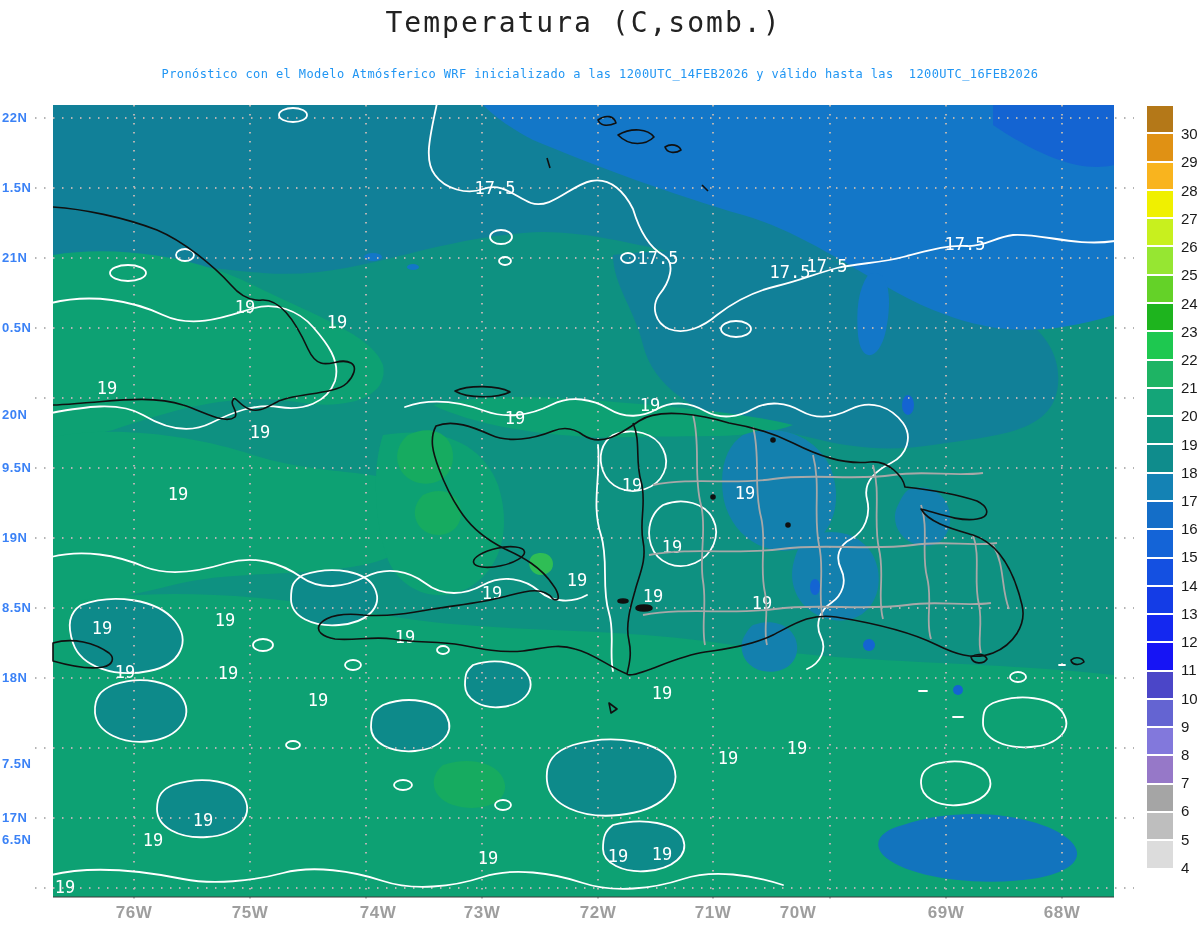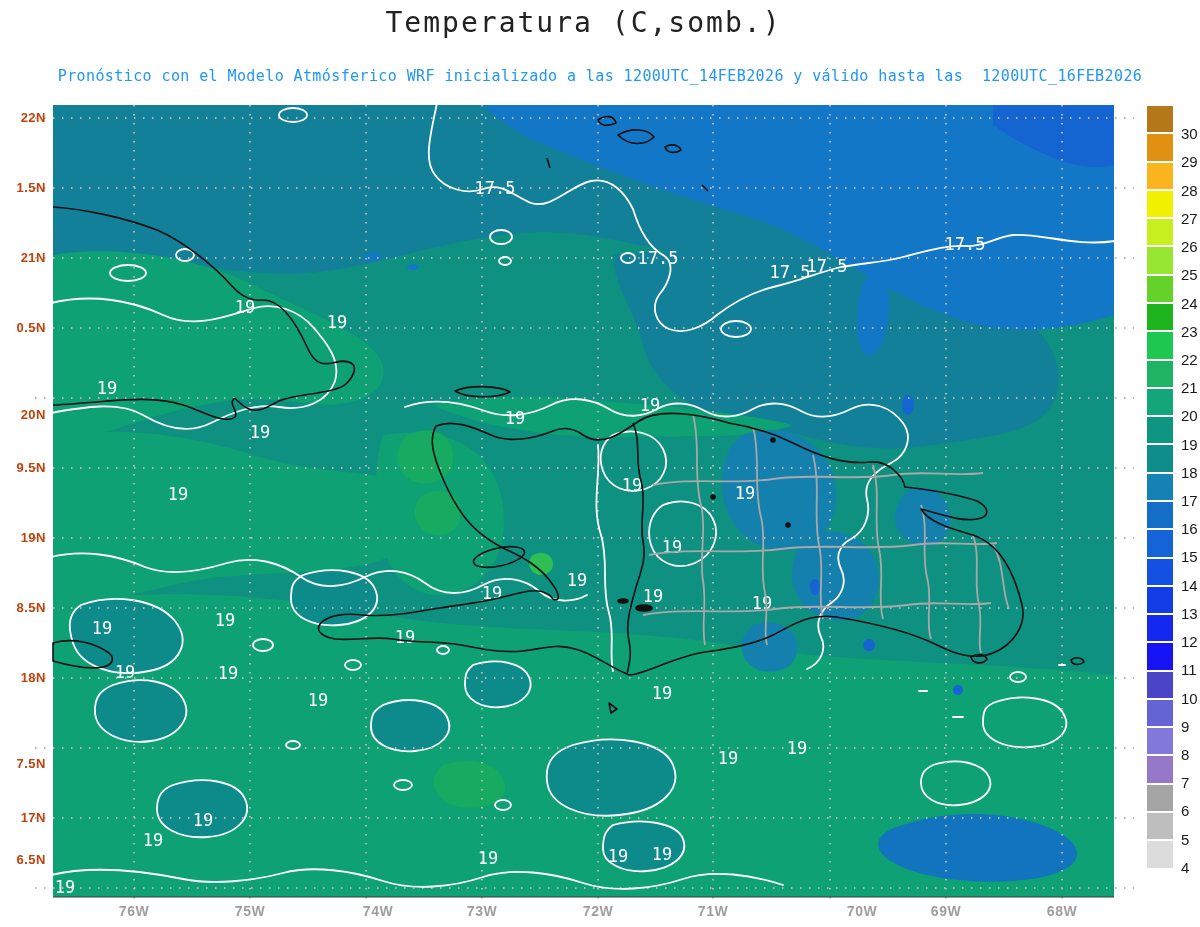--- a/index.html
+++ b/index.html
@@ -3,24 +3,24 @@
 <meta charset="utf-8">
 <style>
   html,body{margin:0;padding:0;background:#fff;}
   #page{position:relative;width:1200px;height:927px;background:#fff;overflow:hidden;
         font-family:"DejaVu Sans Mono",monospace;}
   .title{position:absolute;left:53px;top:6px;width:1061px;text-align:center;
          font-size:28px;letter-spacing:2px;color:#222;white-space:pre;}
   .hline1{position:absolute;left:0;top:44px;width:1200px;text-align:center;
           font-size:16px;letter-spacing:.8px;white-space:pre;}
   .hline2{position:absolute;left:0;top:67px;width:1200px;text-align:center;
-          font-size:15px;letter-spacing:.4px;white-space:pre;}
-  .ylab{position:absolute;left:2px;width:44px;text-align:right;font-size:13px;
-        font-weight:bold;color:#c2410c;font-family:"Liberation Sans",sans-serif;letter-spacing:.5px;}
-  .xlab{position:absolute;width:60px;text-align:center;font-size:14px;top:903px;
+          font-size:12px;letter-spacing:.4px;white-space:pre;}
+  .ylab{position:absolute;left:2px;width:44px;text-align:left;font-size:13px;
+        font-weight:bold;color:#3b82f6;font-family:"Liberation Sans",sans-serif;letter-spacing:.5px;}
+  .xlab{position:absolute;width:60px;text-align:center;font-size:17px;top:903px;
         font-weight:bold;color:#9E9E9E;font-family:"Liberation Sans",sans-serif;letter-spacing:.5px;}
   #map{position:absolute;left:53px;top:105px;width:1061px;height:792px;}
   #map svg{overflow:visible;display:block;}
   #cbar{position:absolute;left:1147px;top:106px;width:26px;height:790px;
         display:flex;flex-direction:column;gap:2px;}
   #cbar div{flex:1;}
   .cblab{position:absolute;left:1181px;width:34px;font-size:15px;color:#1a1a1a;
          font-family:"Liberation Sans",sans-serif;}
   #badge{position:absolute;left:913px;top:871px;width:214px;height:25px;background:#fff;
          border:1px solid #8a8a8a;display:flex;align-items:center;justify-content:center;
@@ -275,25 +275,25 @@
       <div class="ylab" style="top: 180px;">1.5N</div>
       <div class="ylab" style="top: 250px;">21N</div>
       <div class="ylab" style="top: 320px;">0.5N</div>
       <div class="ylab" style="top: 407px;">20N</div>
       <div class="ylab" style="top: 460px;">9.5N</div>
       <div class="ylab" style="top: 530px;">19N</div>
       <div class="ylab" style="top: 600px;">8.5N</div>
       <div class="ylab" style="top: 670px;">18N</div>
       <div class="ylab" style="top: 756px;">7.5N</div>
       <div class="ylab" style="top: 810px;">17N</div>
-      <div class="ylab" style="top: 832px; margin-top: 20px;">6.5N</div>
+      <div class="ylab" style="top: 832px;">6.5N</div>
       <div class="xlab" style="left: 104px;">76W</div>
       <div class="xlab" style="left: 220px;">75W</div>
       <div class="xlab" style="left: 348px;">74W</div>
       <div class="xlab" style="left: 452px;">73W</div>
       <div class="xlab" style="left: 568px;">72W</div>
       <div class="xlab" style="left: 683px;">71W</div>
-      <div class="xlab" style="left: 832px;">70W</div>
+      <div class="xlab" style="left: 768px;">70W</div>
       <div class="xlab" style="left: 916px;">69W</div>
       <div class="xlab" style="left: 1032px;">68W</div>
     </div>
 
 </div>
 
 </body></html>

